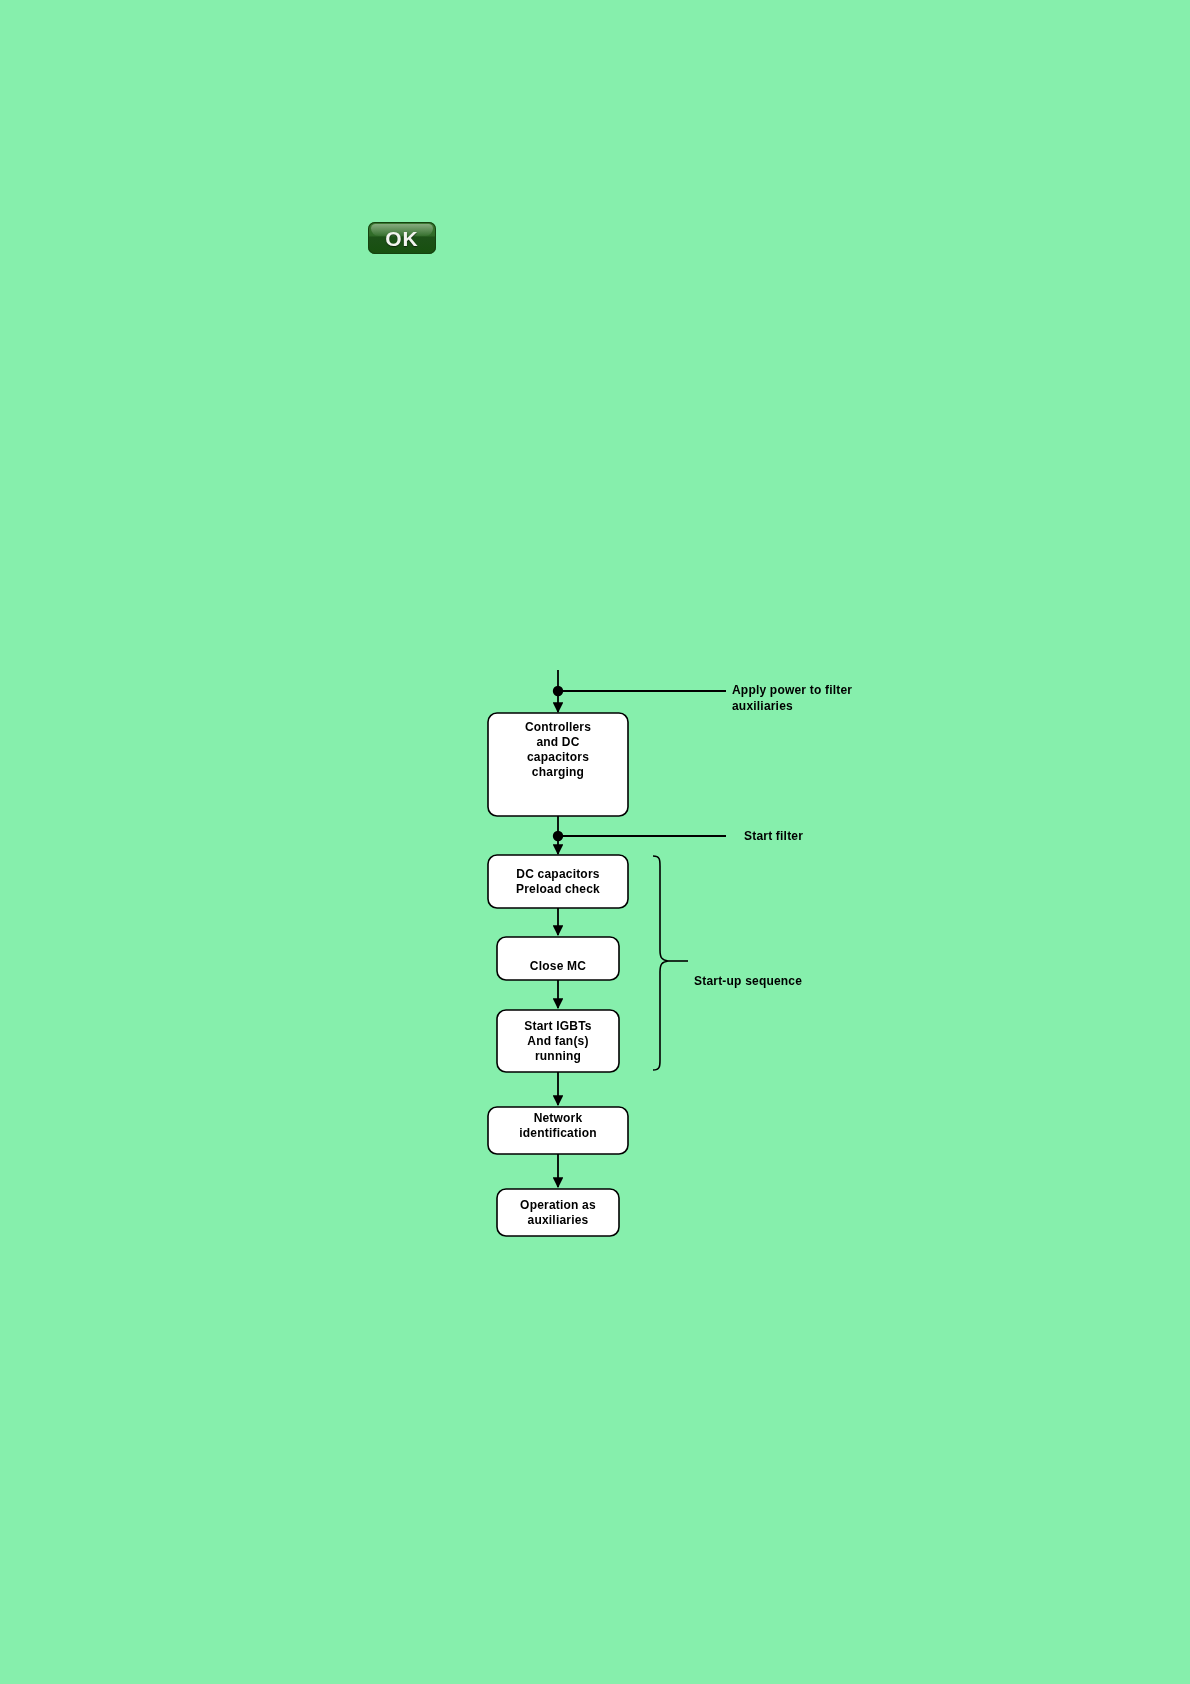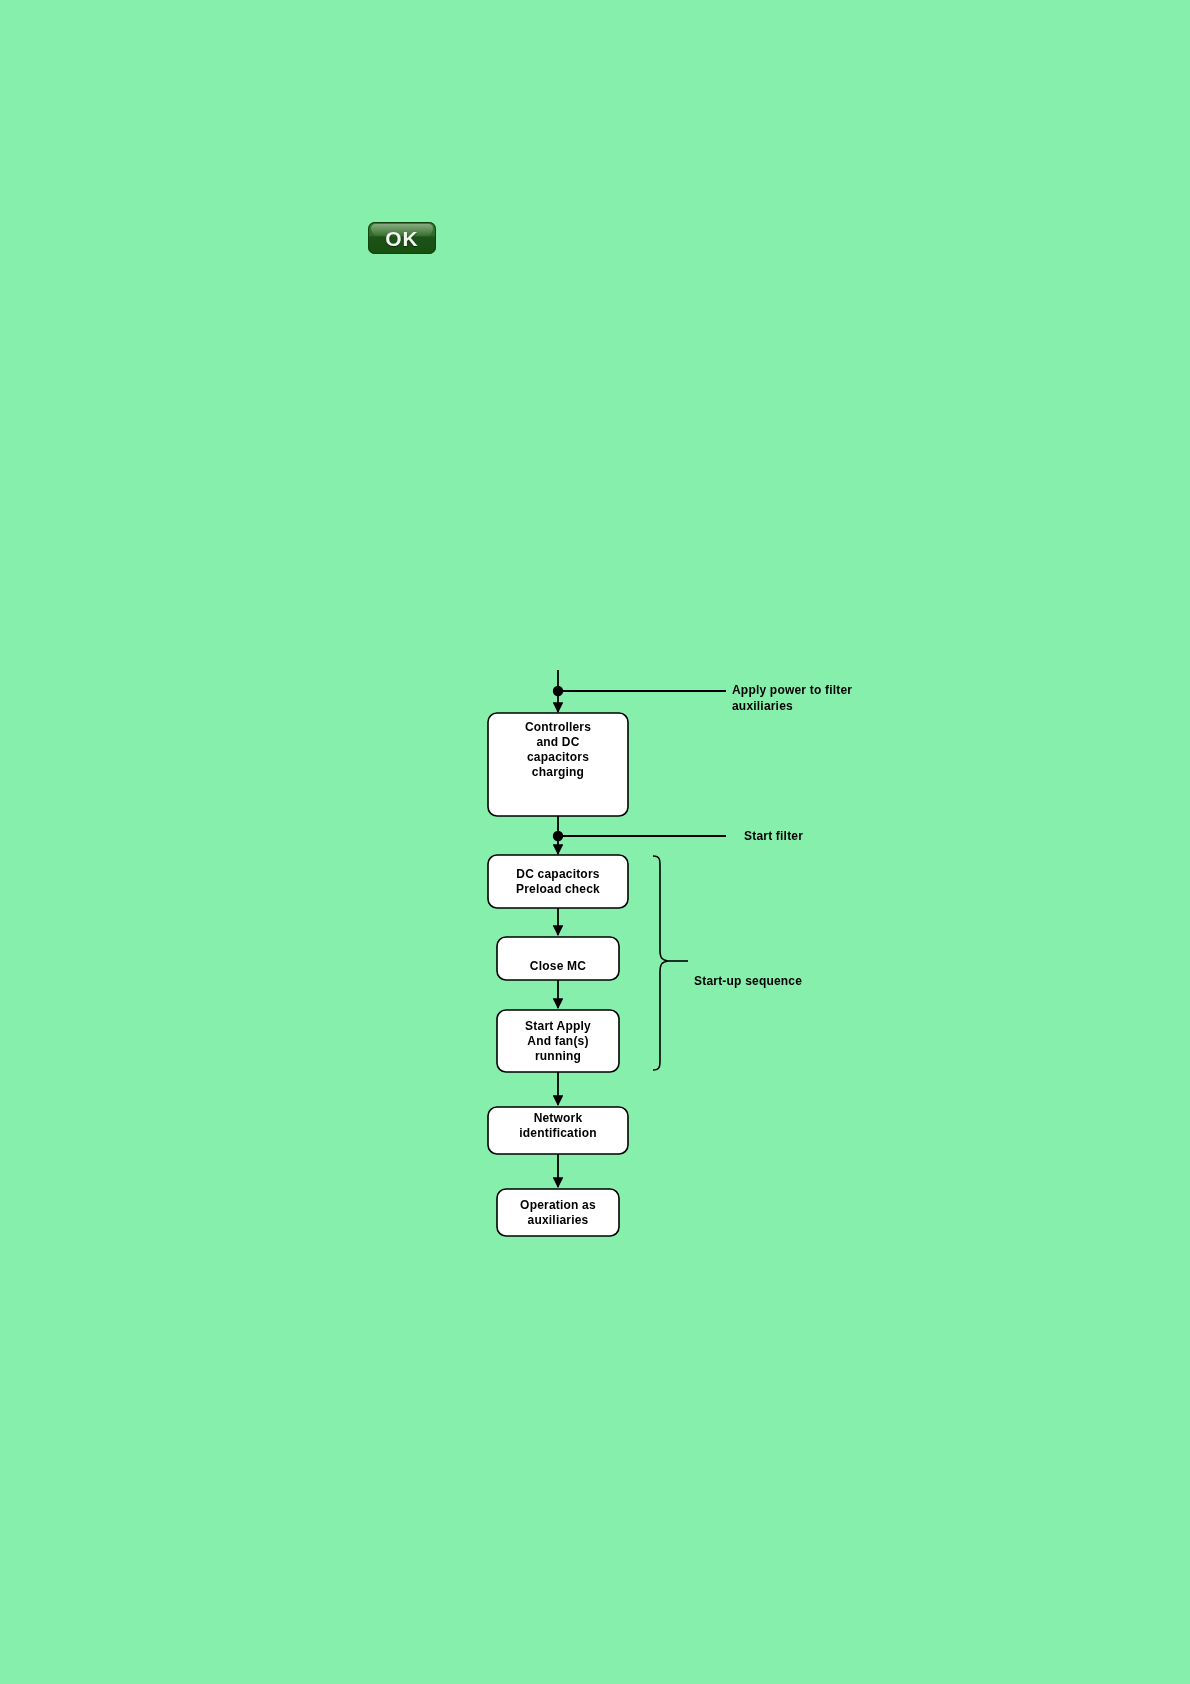--- a/index.html
+++ b/index.html
@@ -175,21 +175,21 @@
     <div class="node-label" style="left:18px; top:53px; width:140px; height:74px;">Controllers
 and DC
 capacitors
 charging</div>
 
     <div class="node-label" style="left:18px; top:195px; width:140px; height:53px;">DC capacitors
 Preload check</div>
 
     <div class="node-label" style="left:27px; top:277px; width:122px; height:59px;">Close MC</div>
 
-    <div class="node-label" style="left:27px; top:350px; width:122px; height:62px;">Start Apply
+    <div class="node-label" style="left:27px; top:350px; width:122px; height:62px;">Start IGBTs
 And fan(s)
 running</div>
 
     <div class="node-label" style="left:18px; top:447px; width:140px; height:37px;">Network
 identification</div>
 
     <div class="node-label" style="left:27px; top:529px; width:122px; height:47px;">Operation as
 auxiliaries</div>
 
     <div class="side-label" style="left:262px; top:22px; width:175px;">Apply power to filter

